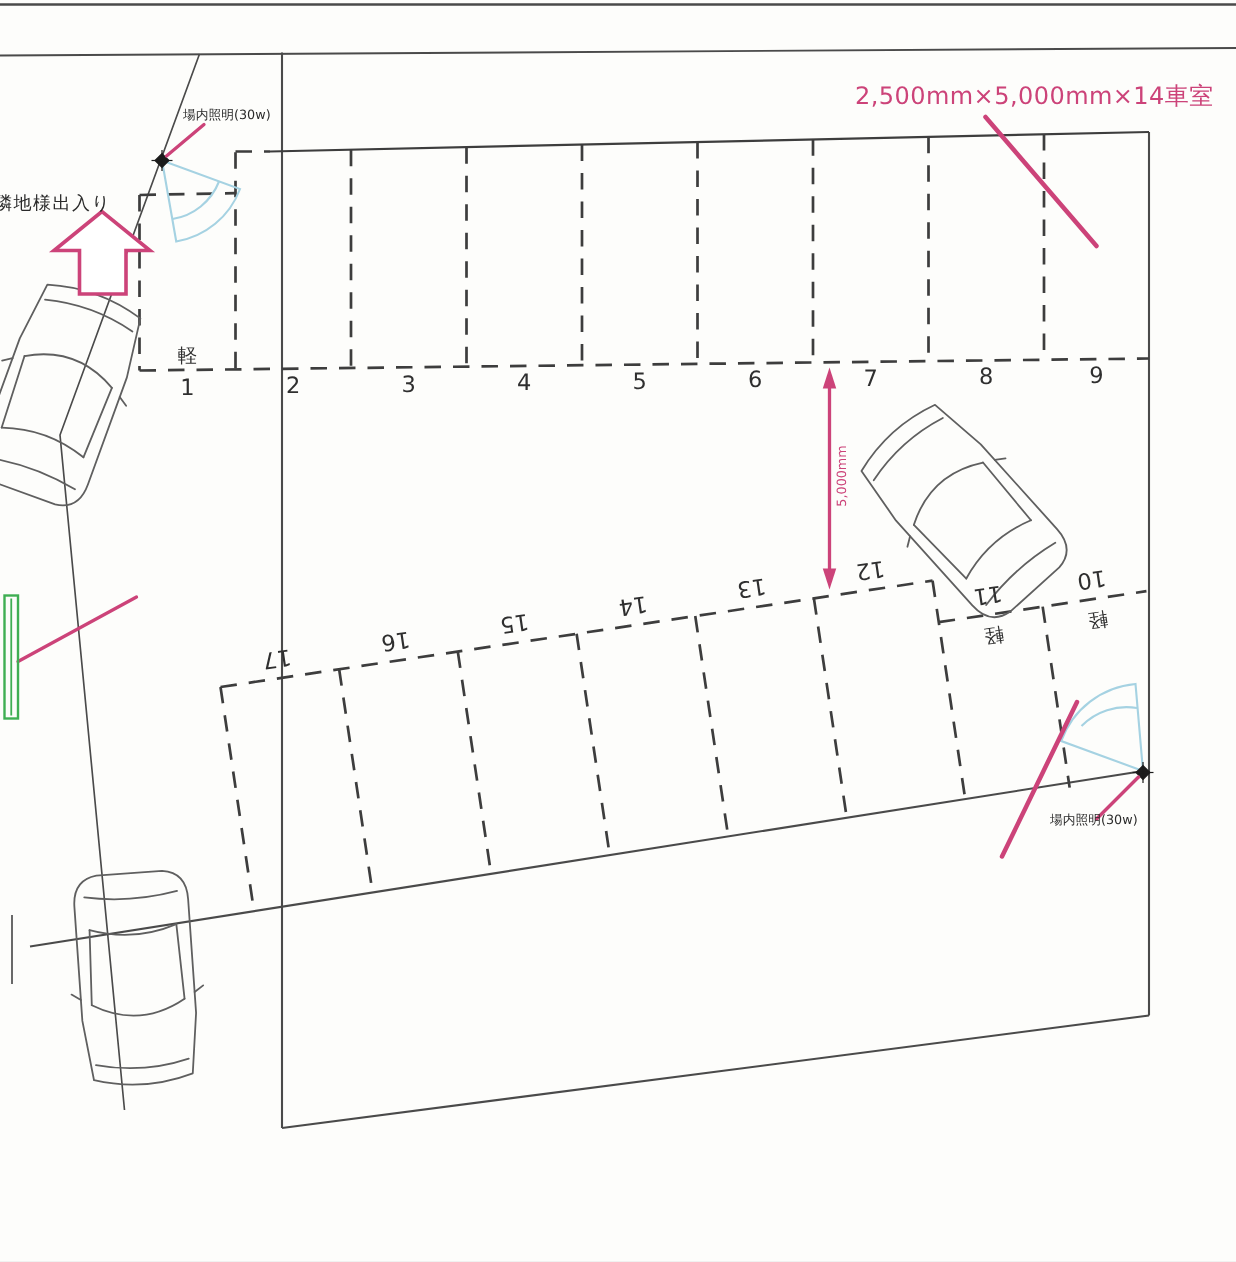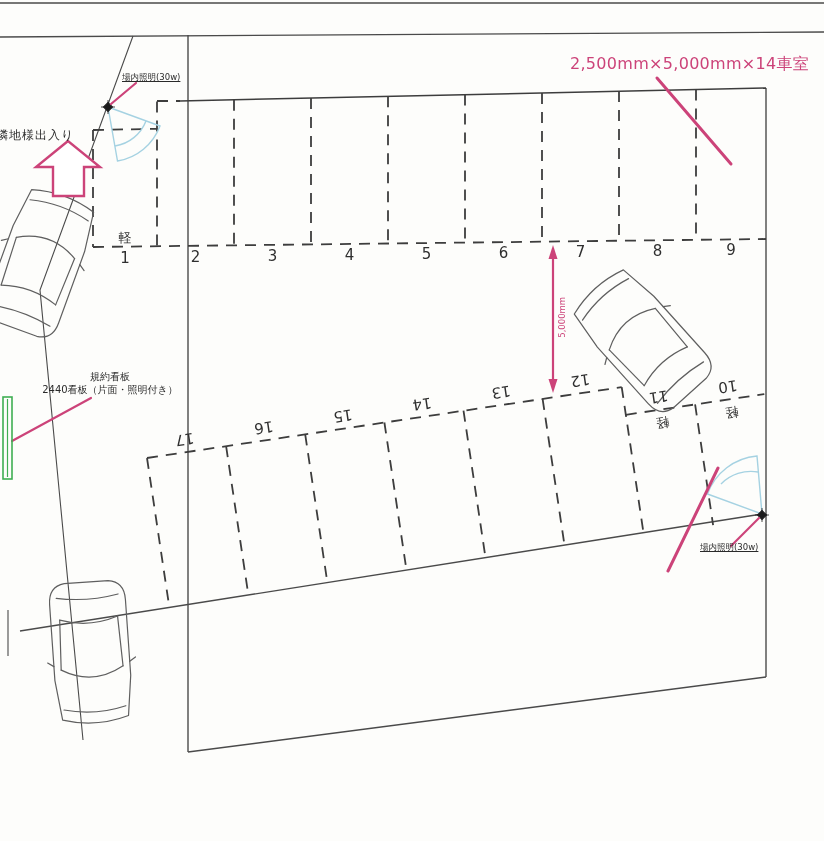--- a/index.html
+++ b/index.html
@@ -4,21 +4,21 @@
 <style>
   html,body{margin:0;padding:0;background:#e8e8e8;}
   .canvas{
     position:relative;width:824px;height:841px;background:#fdfdfb;overflow:hidden;
     font-family:"DejaVu Sans","Liberation Sans",sans-serif;
   }
   svg.linework{position:absolute;left:0;top:0;}
   .lbl{position:absolute;color:#2a2a2a;white-space:nowrap;line-height:1.25;}
   .lbl.pink{color:var(--pink);}
   .spec{font-size:16px;letter-spacing:.3px;}
-  .tiny{font-size:8.5px;text-decoration:underline;}
+  .tiny{font-size:8.5px;}
   .signlbl{font-size:10px;text-align:center;}
   .neighbor{font-size:12px;letter-spacing:1px;}
   .dim-vert{transform:rotate(-90deg);transform-origin:center;width:70px;text-align:center;font-size:8.5px;}
   .stall-num{position:absolute;width:30px;text-align:center;font-size:15px;color:#2f2f2f;line-height:16px;}
   .kei-mark{position:absolute;width:30px;text-align:center;font-size:13px;color:#2f2f2f;line-height:15px;}
   .flip{transform:rotate(180deg);}
   #bottom-row-labels{position:absolute;left:147px;top:458px;width:622px;height:152px;
     transform:rotate(-8.5deg);transform-origin:0 0;}
   #top-row-labels{position:absolute;left:0;top:0;width:824px;height:841px;pointer-events:none;}
 </style>
@@ -133,24 +133,20 @@
 
   <div class="lbl pink spec" style="left:570px;top:54px">2,500mm×5,000mm×14車室</div>
 
 
   <div class="lbl tiny" style="left:122px;top:72px">場内照明(30w)</div>
 
   <div class="lbl tiny" style="left:700px;top:542px">場内照明(30w)</div>
 
   <div class="lbl neighbor" style="left:-4px;top:128px">隣地様出入り</div>
 
-  <div class="lbl signlbl" style="left:30px;top:371px;width:160px">
-    <div>規約看板</div>
-    <div>2440看板（片面・照明付き）</div>
-  </div>
 
   <div class="lbl pink dim-vert" style="left:527px;top:312px">5,000mm</div>
 
   <div id="top-row-labels">
       <div class="stall-num" style="left: 110px; top: 249.619px;">1</div>
       <div class="kei-mark" style="left: 110px; top: 229.619px;">軽</div>
       <div class="stall-num" style="left: 180.5px; top: 248.78px;">2</div>
       <div class="stall-num" style="left: 257.5px; top: 247.864px;">3</div>
       <div class="stall-num" style="left: 334.5px; top: 246.948px;">4</div>
       <div class="stall-num" style="left: 411.5px; top: 246.031px;">5</div>

